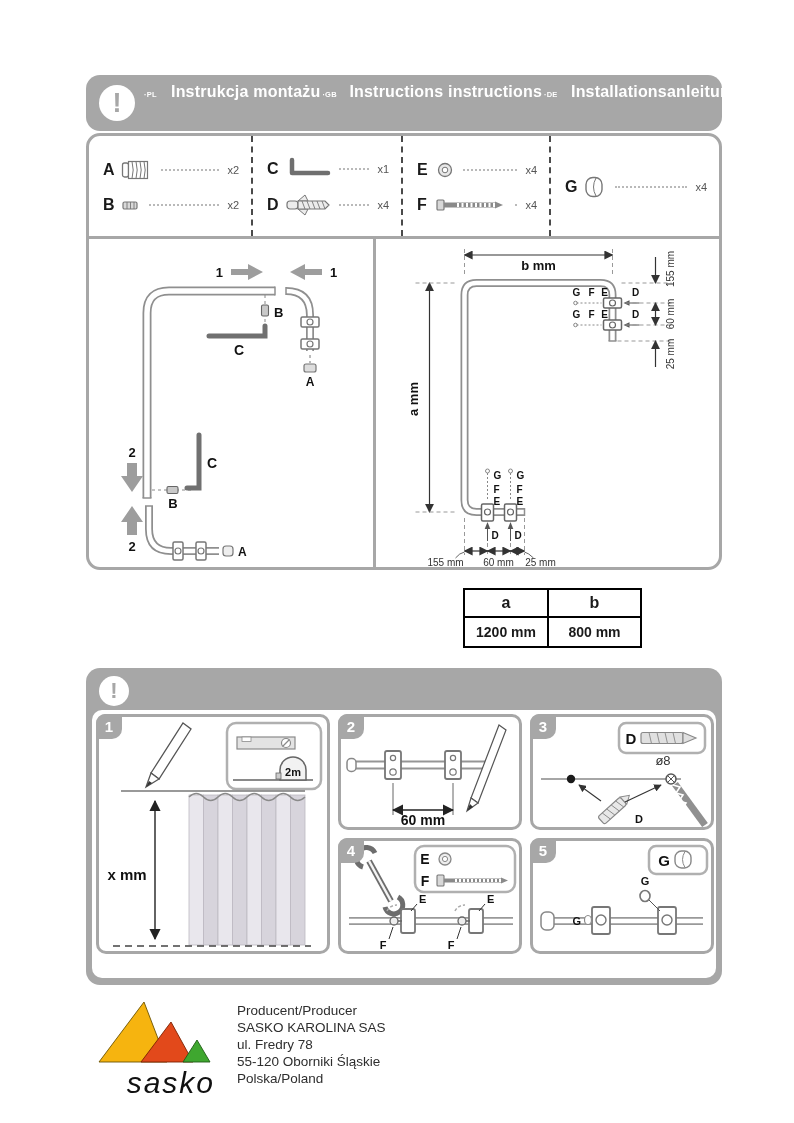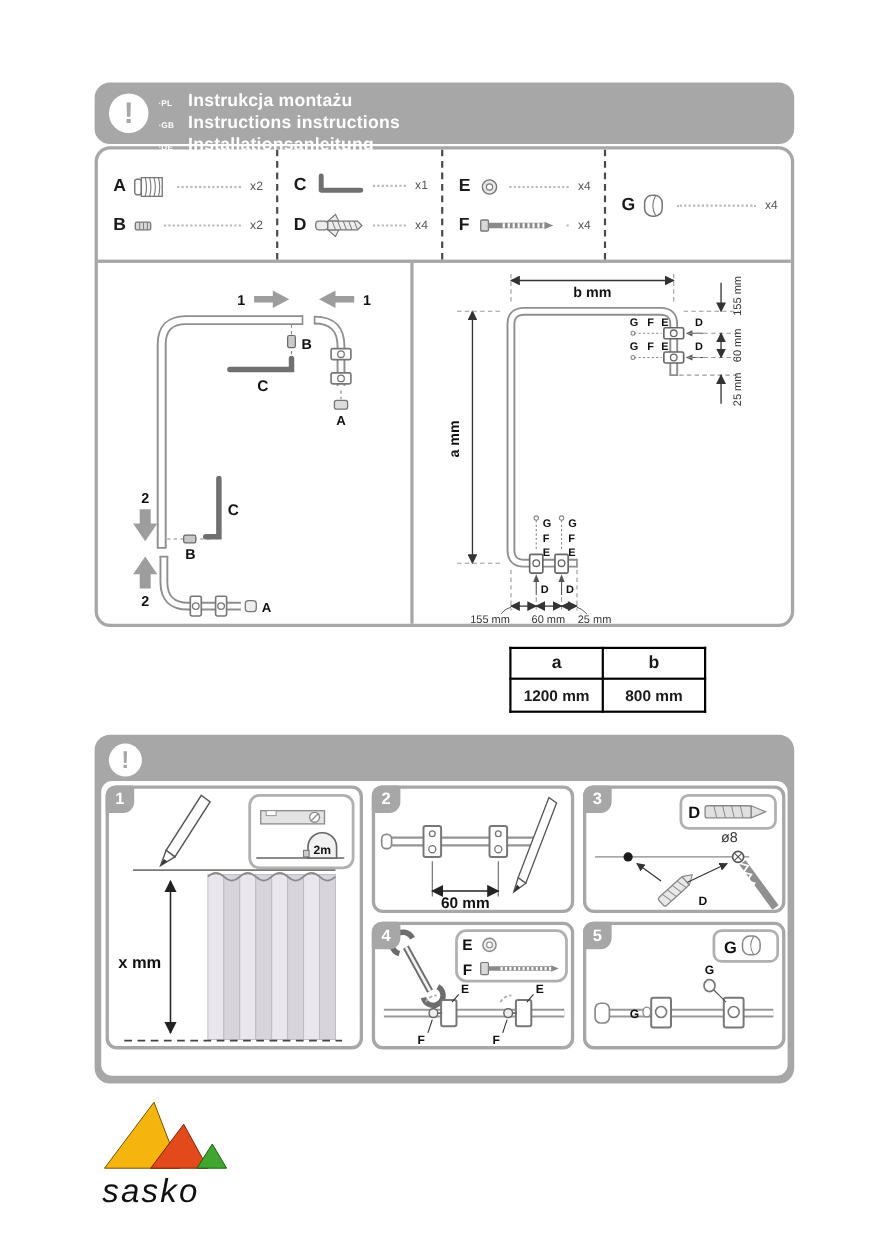--- a/index.html
+++ b/index.html
@@ -7,21 +7,21 @@
   body{position:relative;background:#fff;font-family:"Liberation Sans",sans-serif;color:#1a1a1a;overflow:hidden}
   svg text{font-family:"Liberation Sans",sans-serif}
   .lbl{font-weight:bold;fill:#111}
   .dim{fill:#333}
 
   .sec1{position:absolute;left:86px;top:75px;width:636px}
   .gray-bar{background:#a7a7a7;border-radius:14px;height:56px;position:relative}
   .warn{position:absolute;background:#fff;border-radius:50%;display:flex;align-items:center;justify-content:center;color:#a7a7a7;font-weight:bold}
   .warn.w1{left:13px;top:10px;width:36px;height:36px;font-size:27px}
   .warn.w2{left:13px;top:8px;width:30px;height:30px;font-size:22px}
-  .langs{position:absolute;top:8px;display:flex;flex-direction:column;gap:2px}
+  .langs{position:absolute;top:8px;display:flex;flex-direction:row;gap:2px}
   .langs.g1{left:58px}.langs.g2{left:201px}.langs.g3{left:354px}
   .lang-row{display:flex;align-items:baseline;color:#fff}
   .lang-code{font-size:7.5px;font-weight:bold;width:27px;letter-spacing:.2px}
   .lang-text{font-size:16px;font-weight:bold;letter-spacing:.2px;white-space:nowrap}
 
   .sec1-body{margin-top:2px;border:3px solid #a7a7a7;border-radius:14px;background:#fff;height:437px;overflow:hidden}
   .parts-row{display:flex;height:103px;border-bottom:3px solid #a7a7a7}
   .pcol{padding:10px 12px 8px 14px;display:flex;flex-direction:column;justify-content:center;gap:11px}
   .pcol.c1{width:164px}.pcol.c2{width:150px}.pcol.c3{width:148px}.pcol.c4{flex:1}
   .pcol:not(.c4){border-right:2px dashed #4a4a4a}
@@ -46,21 +46,21 @@
   .panel{position:absolute;background:#fff;border:3px solid #a7a7a7;border-radius:10px}
   .badge{position:absolute;left:-3px;top:-3px;width:26px;height:25px;background:#a7a7a7;border-radius:9px 3px 10px 3px;color:#fff;font-weight:bold;font-size:15px;display:flex;align-items:center;justify-content:center;z-index:2}
   .panel svg{position:absolute;left:0;top:0;width:100%;height:100%}
   .p1{left:96px;top:714px;width:234px;height:240px}
   .p2{left:338px;top:714px;width:184px;height:116px}
   .p3{left:530px;top:714px;width:184px;height:116px}
   .p4{left:338px;top:838px;width:184px;height:116px}
   .p5{left:530px;top:838px;width:184px;height:116px}
 
   .footer{position:absolute;left:93px;top:1000px;display:flex;gap:22px}
-  .logo{width:122px;text-align:left}
+  .logo{width:122px;text-align:right}
   .brand{font-style:italic;font-size:30px;letter-spacing:2px;color:#111;line-height:30px}
   .producer{font-size:13.5px;color:#2e2e2e;line-height:17px;padding-top:2px}
 </style>
 </head>
 <body>
 
 <div class="sec1">
 
   <div class="gray-bar">
     <div class="warn w1">
@@ -571,13 +571,20 @@
 
 <div class="footer">
   <div class="logo">
     <svg width="118" height="64" viewBox="0 0 118 64">
       <polygon points="47,2 2,62 70,62" fill="#f6b40f" stroke="#6b5200" stroke-width="0.9"></polygon>
       <polygon points="74,22 44,62 96,62" fill="#e2491b" stroke="#7a2000" stroke-width="0.9"></polygon>
       <polygon points="100,40 86,62 113,62" fill="#3fa72f" stroke="#1e5c14" stroke-width="0.9"></polygon>
     </svg>
     <div class="brand">sasko</div>
   </div>
+  <div class="producer">
+    <div>Producent/Producer</div>
+    <div>SASKO KAROLINA SAS</div>
+    <div>ul. Fredry 78</div>
+    <div>55-120 Oborniki Śląskie</div>
+    <div>Polska/Poland</div>
+  </div>
 </div>
 
 </body></html>

